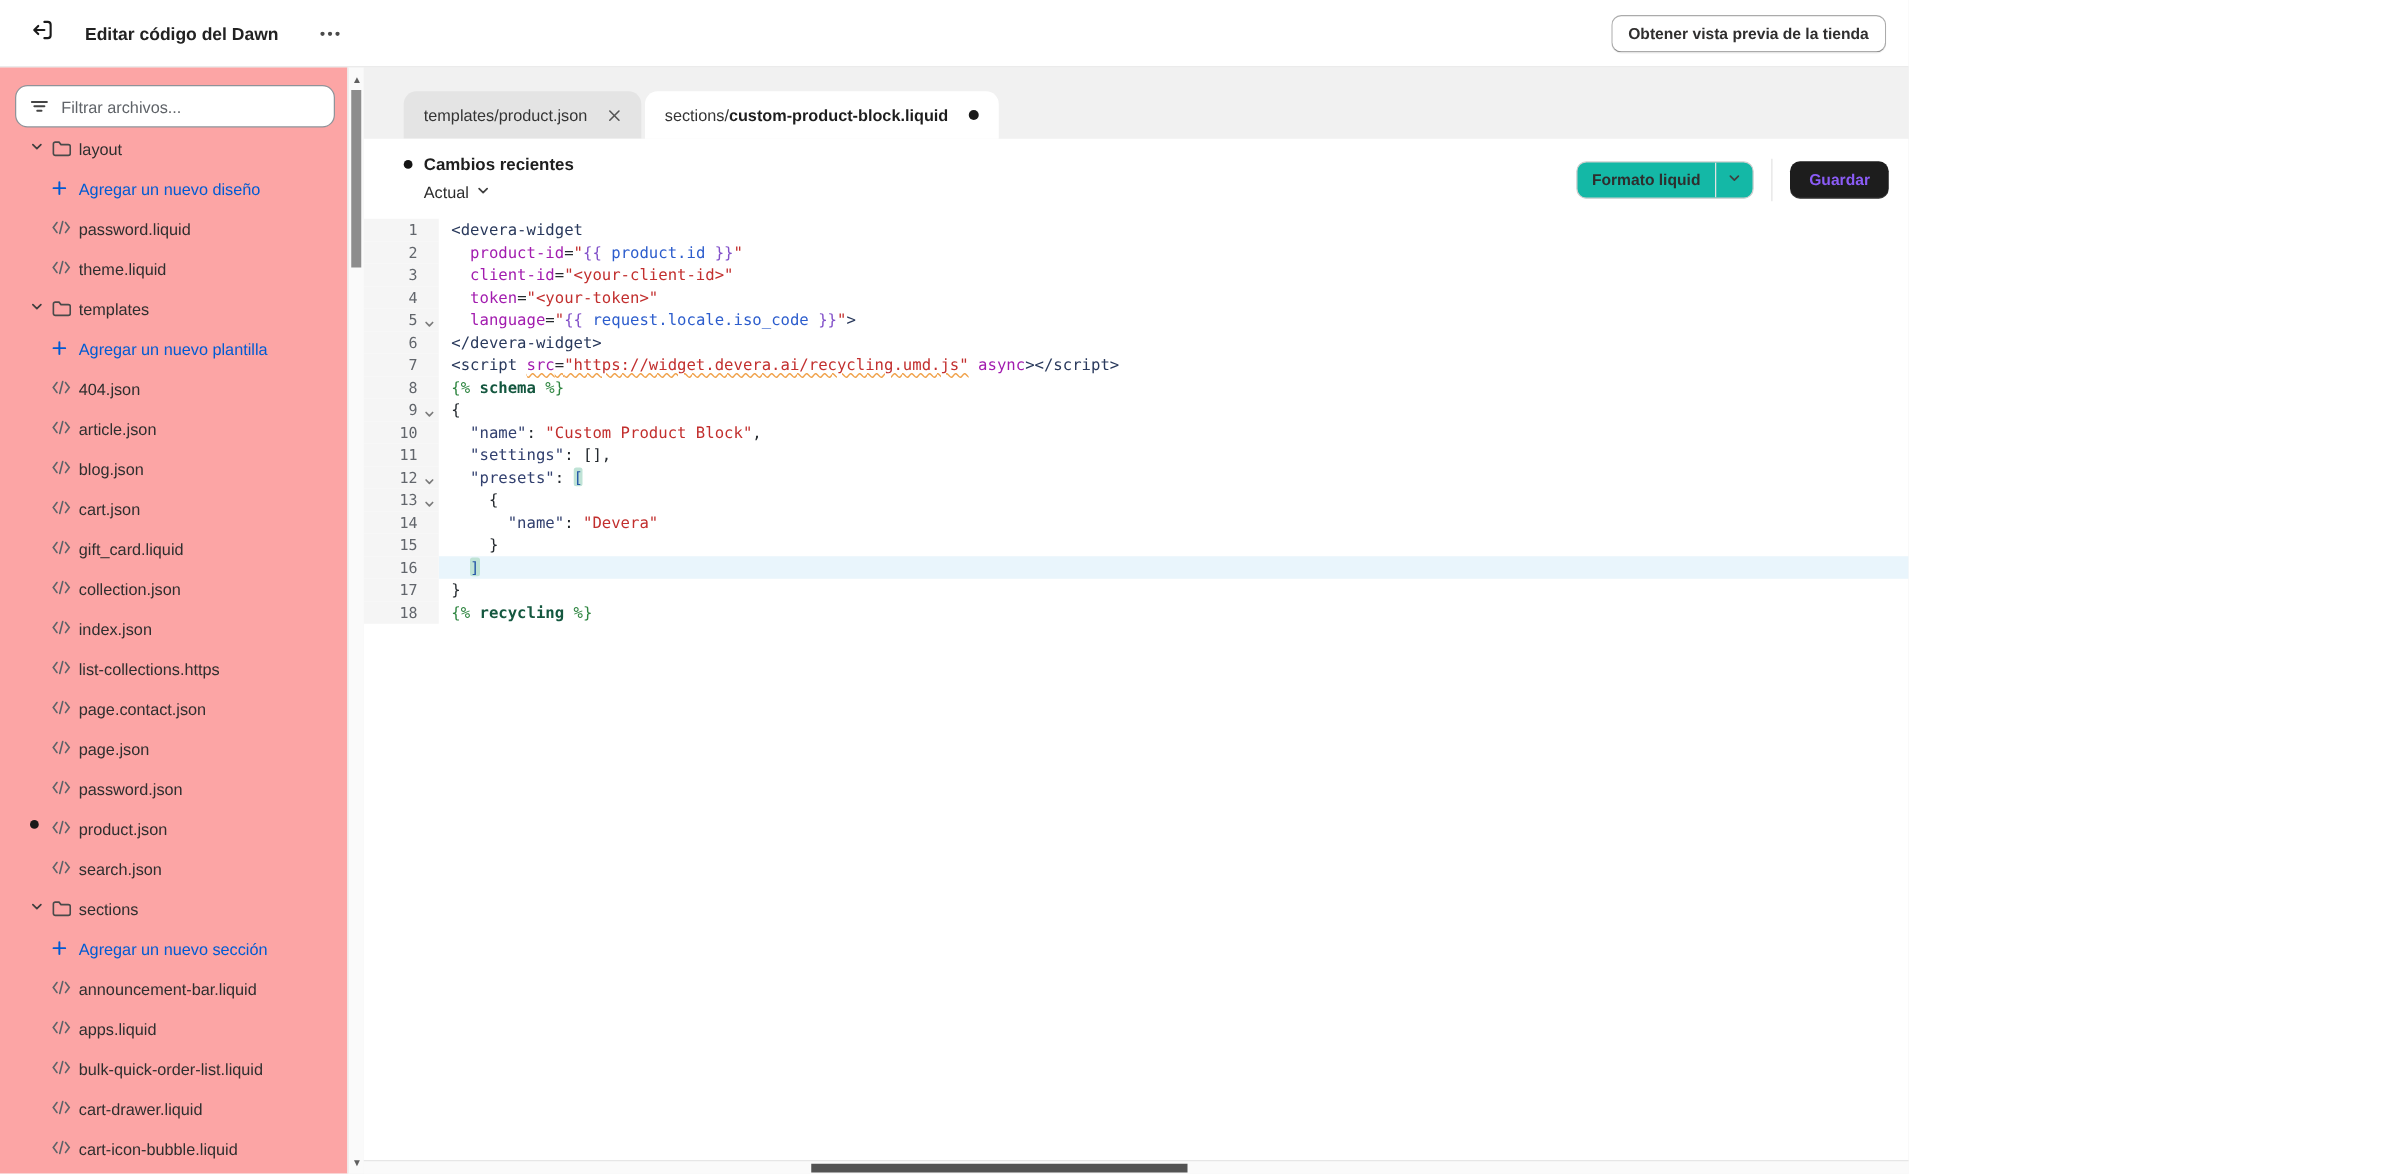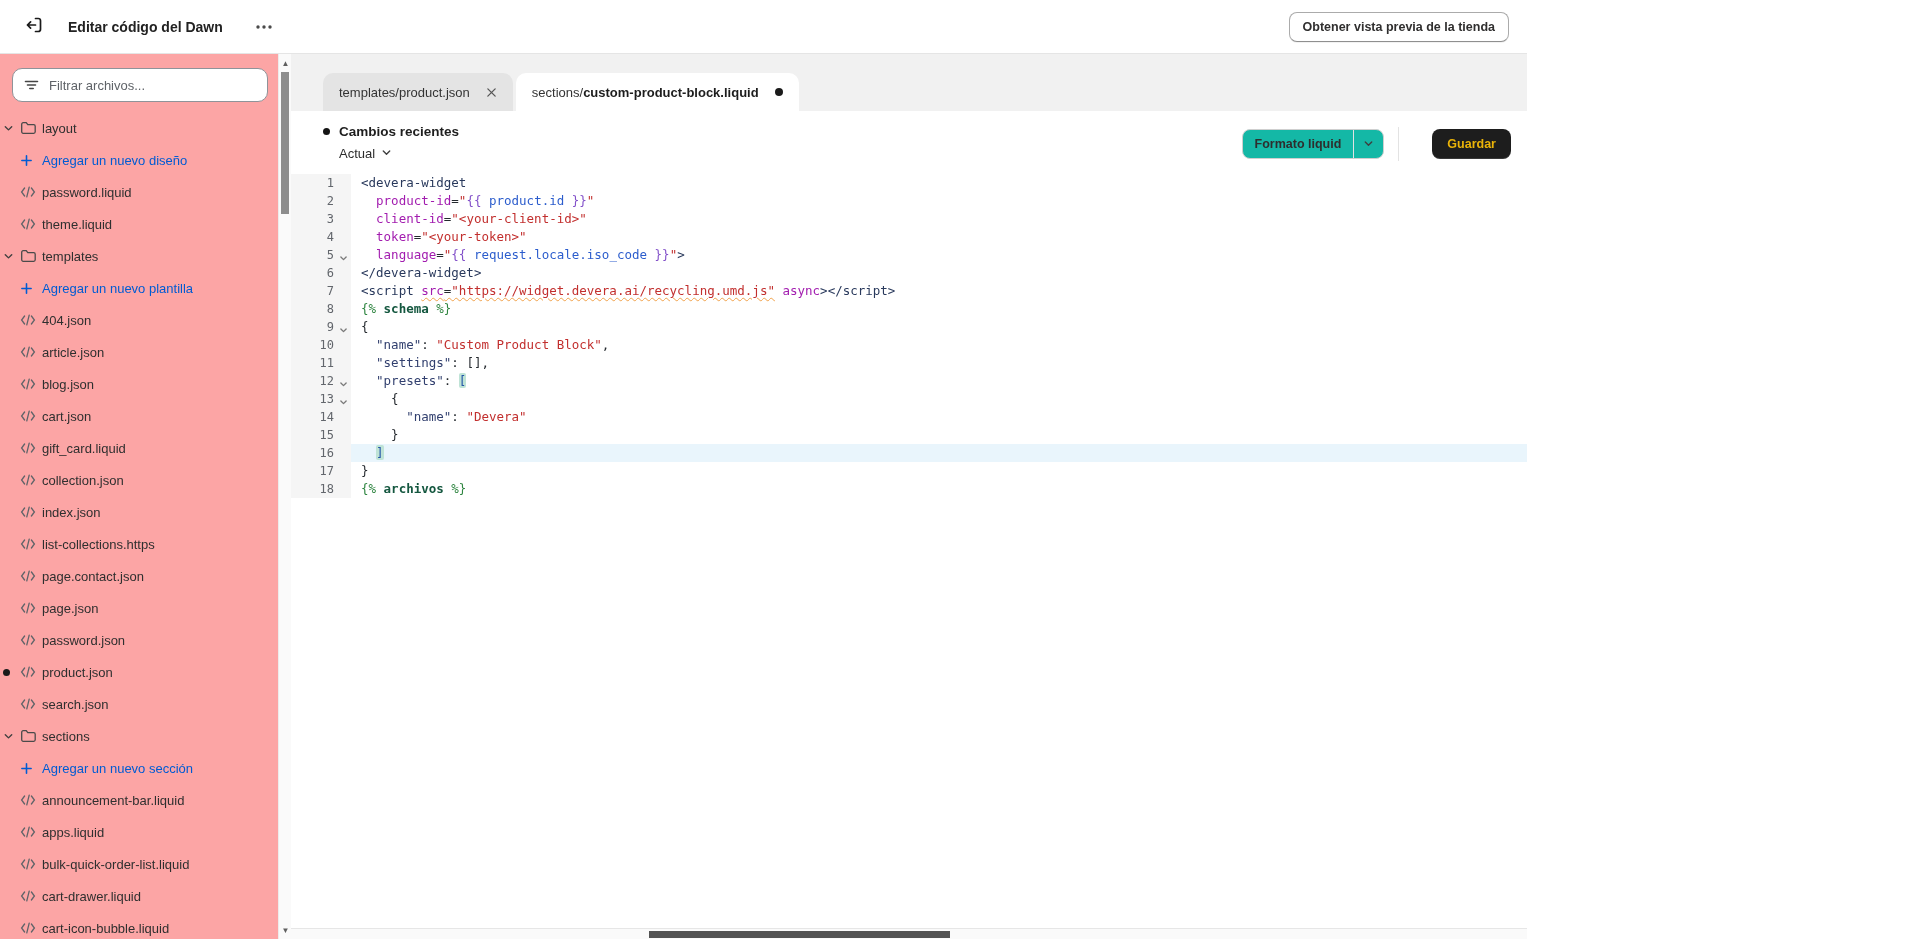--- a/index.html
+++ b/index.html
@@ -18,21 +18,21 @@
   
   .body { flex:1; display:flex; min-height:0; }
 
   
   .sidebar { width:278px; flex:0 0 auto; background:#fca5a5; overflow:hidden; position:relative; }
   .filter-wrap { position:relative; margin:14px 10px 10px 12px; }
   .filter-input { width:100%; height:34px; border:1px solid #8f9399; border-radius:10px; background:#fff; padding:0 10px 0 36px; font-size:13px; color:#303030; font-family:inherit; outline:none; }
   .filter-input::placeholder { color:#5f6368; }
   .filter-icon { position:absolute; left:12px; top:10px; }
   .tree { padding-bottom:4px; }
-  .trow { height:32px; display:flex; align-items:center; padding-left:3px; cursor:pointer; }
+  .trow { height:32px; display:flex; align-items:flex-start; padding-left:24px; cursor:pointer; }
   .lead { width:17px; flex:0 0 auto; display:flex; align-items:center; justify-content:flex-start; }
   .ticon { width:22px; flex:0 0 auto; display:flex; align-items:center; }
   .tlabel { font-size:13px; color:#2f2f2f; white-space:nowrap; }
   .trow.add .tlabel { color:#005bd3; }
   .mdot { width:7px; height:7px; border-radius:50%; background:#1a1a1a; }
 
   
   .vscroll { width:13px; flex:0 0 auto; background:#fafafa; position:relative; border-left:1px solid #ececec; }
   .vthumb { position:absolute; left:2px; width:8px; top:18px; height:142px; background:#8d8d8d; border-radius:0px; cursor:pointer; }
   .varrow { position:absolute; left:0; width:13px; height:14px; display:flex; align-items:center; justify-content:center; color:#5f5f5f; font-size:8px; cursor:pointer; }
@@ -52,21 +52,21 @@
   .edhead { padding:13px 16px 8px 32px; display:flex; align-items:flex-start; flex:0 0 auto; }
   .status-line { display:flex; align-items:center; gap:9px; }
   .status-dot { width:7px; height:7px; border-radius:50%; background:#141414; }
   .status-label { font-size:13.5px; font-weight:700; color:#1e1e1e; }
   .version { margin-top:7px; margin-left:16px; display:inline-flex; align-items:center; gap:6px; font-size:13px; color:#2c2c2c; cursor:pointer; }
   .edhead-right { margin-left:auto; display:flex; align-items:center; gap:14px; padding-top:3px; }
   .format-btn { display:flex; align-items:stretch; background:#14b8a6; border:1px solid #cfcfcf; border-radius:8px; overflow:hidden; cursor:pointer; }
   .format-label { padding:7px 12px; font-size:12.5px; font-weight:650; color:#2e2e2e; }
   .format-caret { padding:0 9px; display:flex; align-items:center; border-left:1px solid #e2e2e2; }
   .vdivider { width:1px; height:34px; background:#e3e3e3; }
-  .save-btn { background:#1d1d1d; color:#eab308; border:none; border-radius:8px; padding:8px 15px; font-size:12.5px; font-weight:650; font-family:inherit; cursor:pointer; box-shadow:inset 0 -1px 0 rgba(255,255,255,.12);margin-left:19px; }
+  .save-btn { background:#1d1d1d; color:#8b5cf6; border:none; border-radius:8px; padding:8px 15px; font-size:12.5px; font-weight:650; font-family:inherit; cursor:pointer; box-shadow:inset 0 -1px 0 rgba(255,255,255,.12); }
 
   
   .codearea { flex:1; min-height:0; overflow:hidden; font-family:"DejaVu Sans Mono", monospace; font-size:12.5px; padding-top:4px; position:relative; }
   .cline { display:flex; line-height:18px; }
   .ln { width:60px; flex:0 0 auto; text-align:right; padding-right:17px; color:#62666c; font-size:12px; background:#f5f5f5; position:relative; user-select:none; }
   .fold { position:absolute; right:3px; top:4px; cursor:pointer; }
   .cc { flex:1; white-space:pre; padding-left:10px; color:#24292e; }
   .cline.active .cc { background:#e9f5fc; }
   .tk-t { color:#29395c; }
   .tk-a { color:#a21caf; }
@@ -504,21 +504,21 @@
             <div class="cline active">
               <span class="ln">16</span>
               <div class="cc"><span class="tk-p">  </span><span class="tk-b">]</span></div>
             </div>
             <div class="cline">
               <span class="ln">17</span>
               <div class="cc"><span class="tk-p">}</span></div>
             </div>
             <div class="cline">
               <span class="ln">18</span>
-              <div class="cc"><span class="tk-g">{% </span><span class="tk-kw">archivos</span><span class="tk-g"> %}</span></div>
+              <div class="cc"><span class="tk-g">{% </span><span class="tk-kw">recycling</span><span class="tk-g"> %}</span></div>
             </div>
           </div>
 
         <div class="hscroll">
           <div class="hthumb"></div>
         </div>
       </div>
     </div>
   </div>
 

